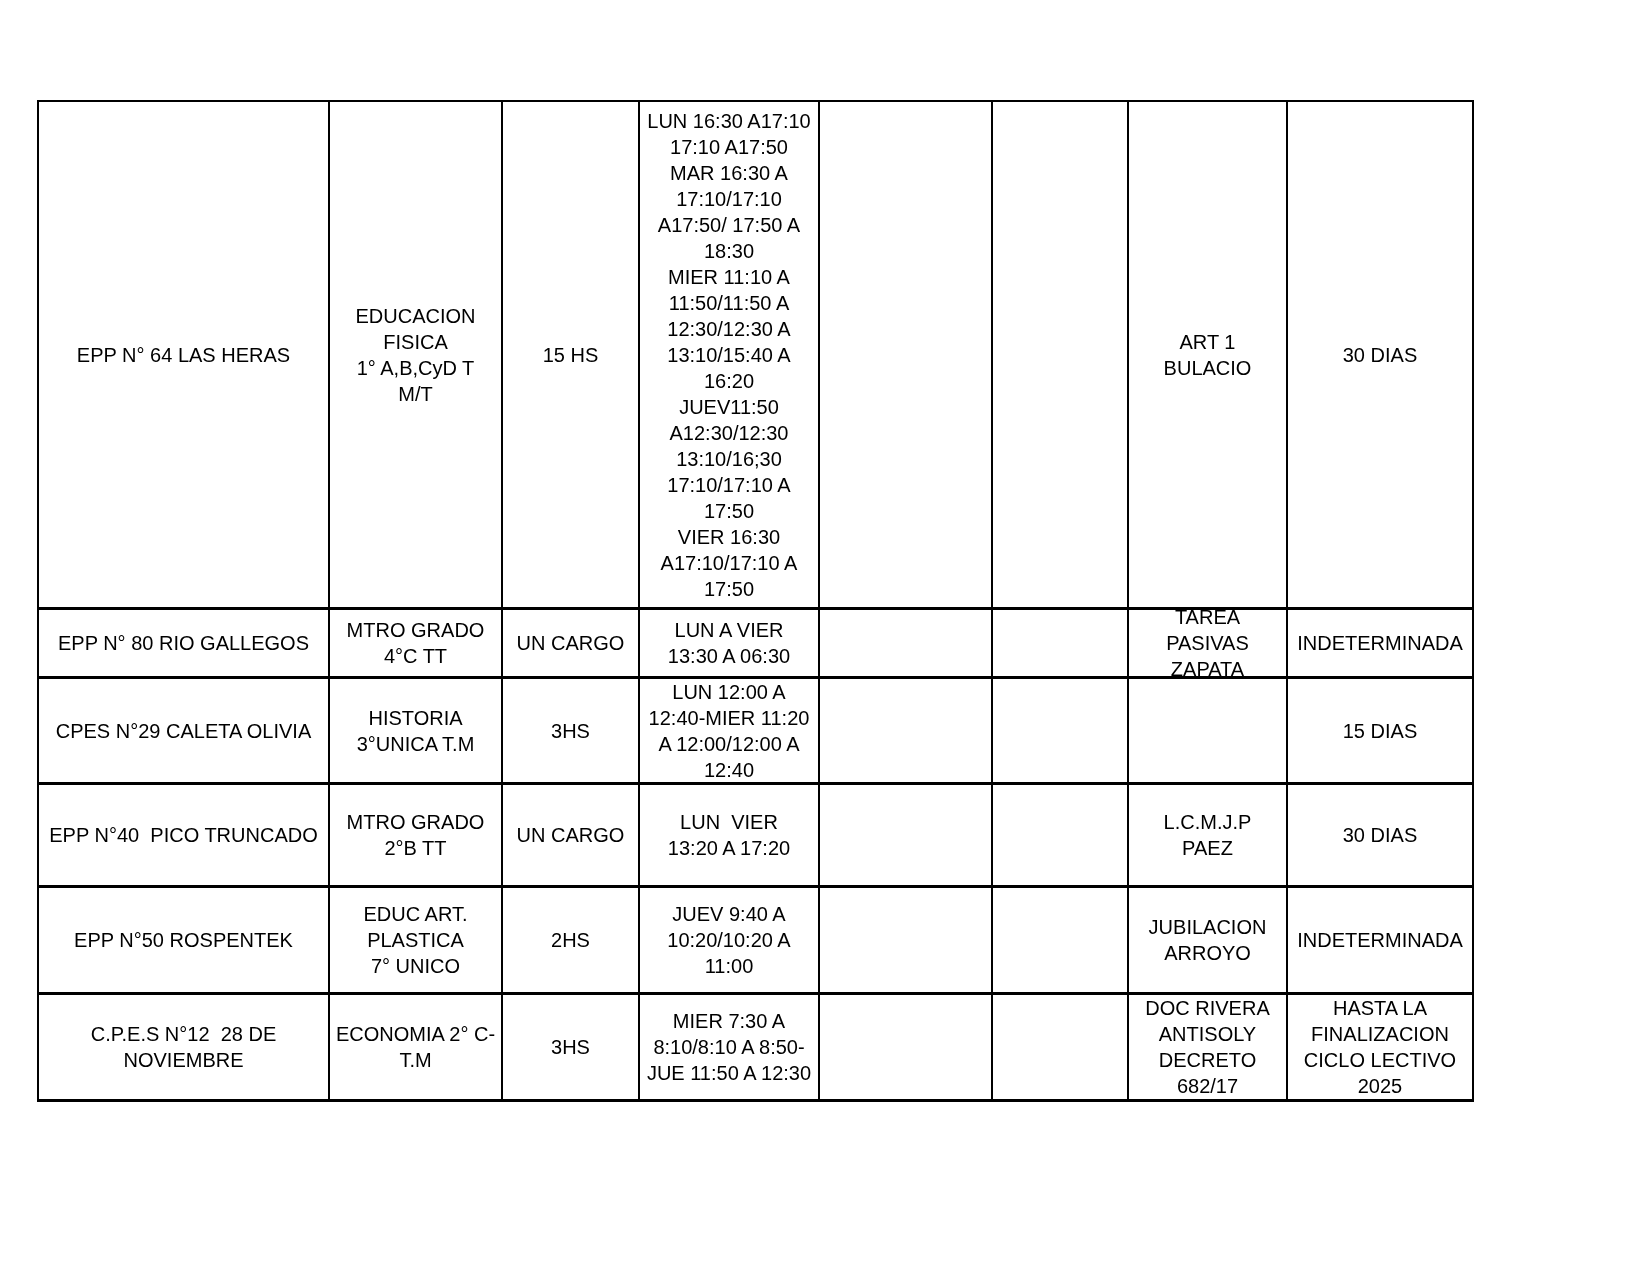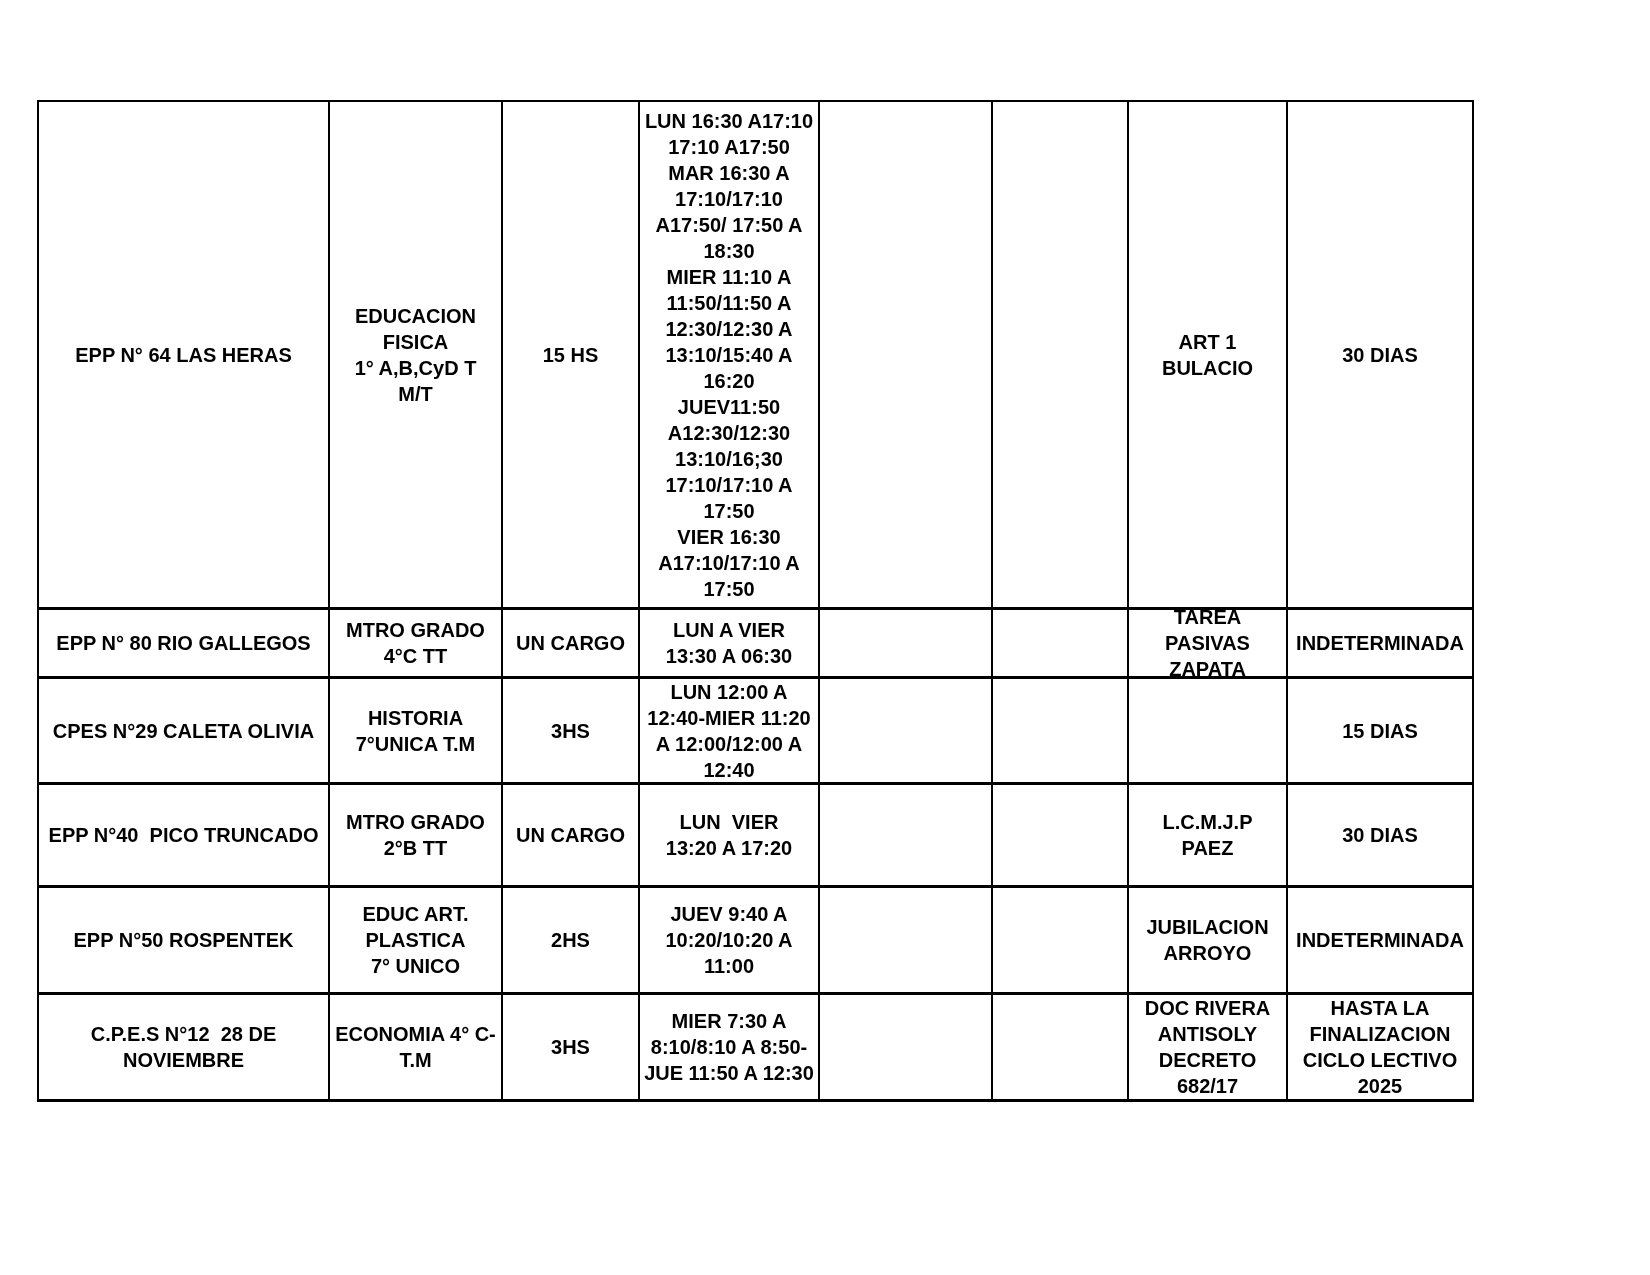--- a/index.html
+++ b/index.html
@@ -36,21 +36,21 @@
     justify-content: center;
     overflow: visible;
     padding: 0 1px;
   }
   .t-row .cell:last-child { border-right: 0; }
   .t-row:last-child .cell { border-bottom: 0; }
   .cell span {
     display: block;
     width: 100%;
     text-align: center;
-    font-weight: bold;
+    font-weight: normal;
     font-size: 20px;
     line-height: 26px;
     white-space: pre-line;
   }
 </style>
 </head>
 <body>
 
 <div class="page">
   <div class="doc-table">
@@ -134,21 +134,21 @@
           <span>INDETERMINADA</span>
         </div>
     </div>
 
     <div class="t-row">
       <div class="cell">
           <span>CPES N°29 CALETA OLIVIA</span>
         </div>
       <div class="cell">
           <span>HISTORIA
-7°UNICA T.M</span>
+3°UNICA T.M</span>
         </div>
       <div class="cell">
           <span>3HS</span>
         </div>
       <div class="cell">
           <span>LUN 12:00 A
 12:40-MIER 11:20
 A 12:00/12:00 A
 12:40</span>
         </div>
@@ -227,21 +227,21 @@
           <span>INDETERMINADA</span>
         </div>
     </div>
 
     <div class="t-row">
       <div class="cell">
           <span>C.P.E.S N°12&nbsp; 28 DE
 NOVIEMBRE</span>
         </div>
       <div class="cell">
-          <span>ECONOMIA 4° C-
+          <span>ECONOMIA 2° C-
 T.M</span>
         </div>
       <div class="cell">
           <span>3HS</span>
         </div>
       <div class="cell">
           <span>MIER 7:30 A
 8:10/8:10 A 8:50-
 JUE 11:50 A 12:30</span>
         </div>

